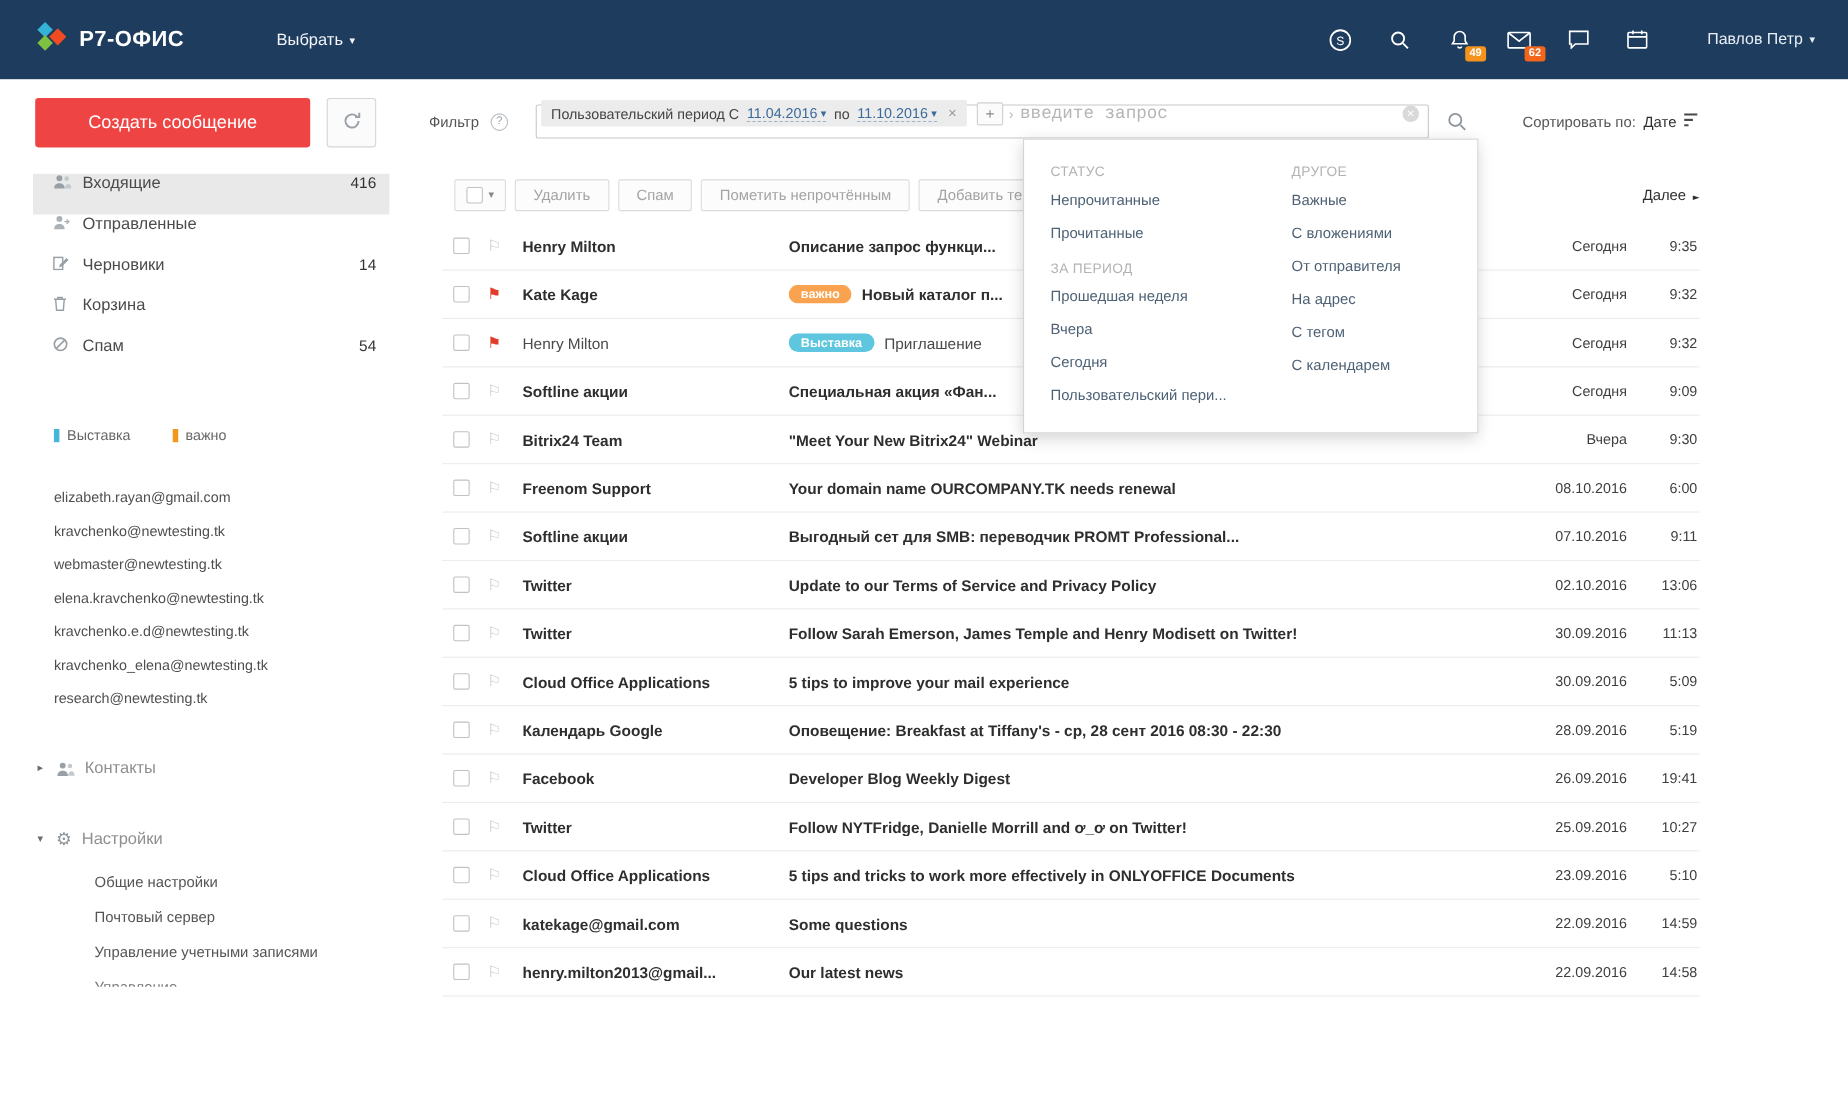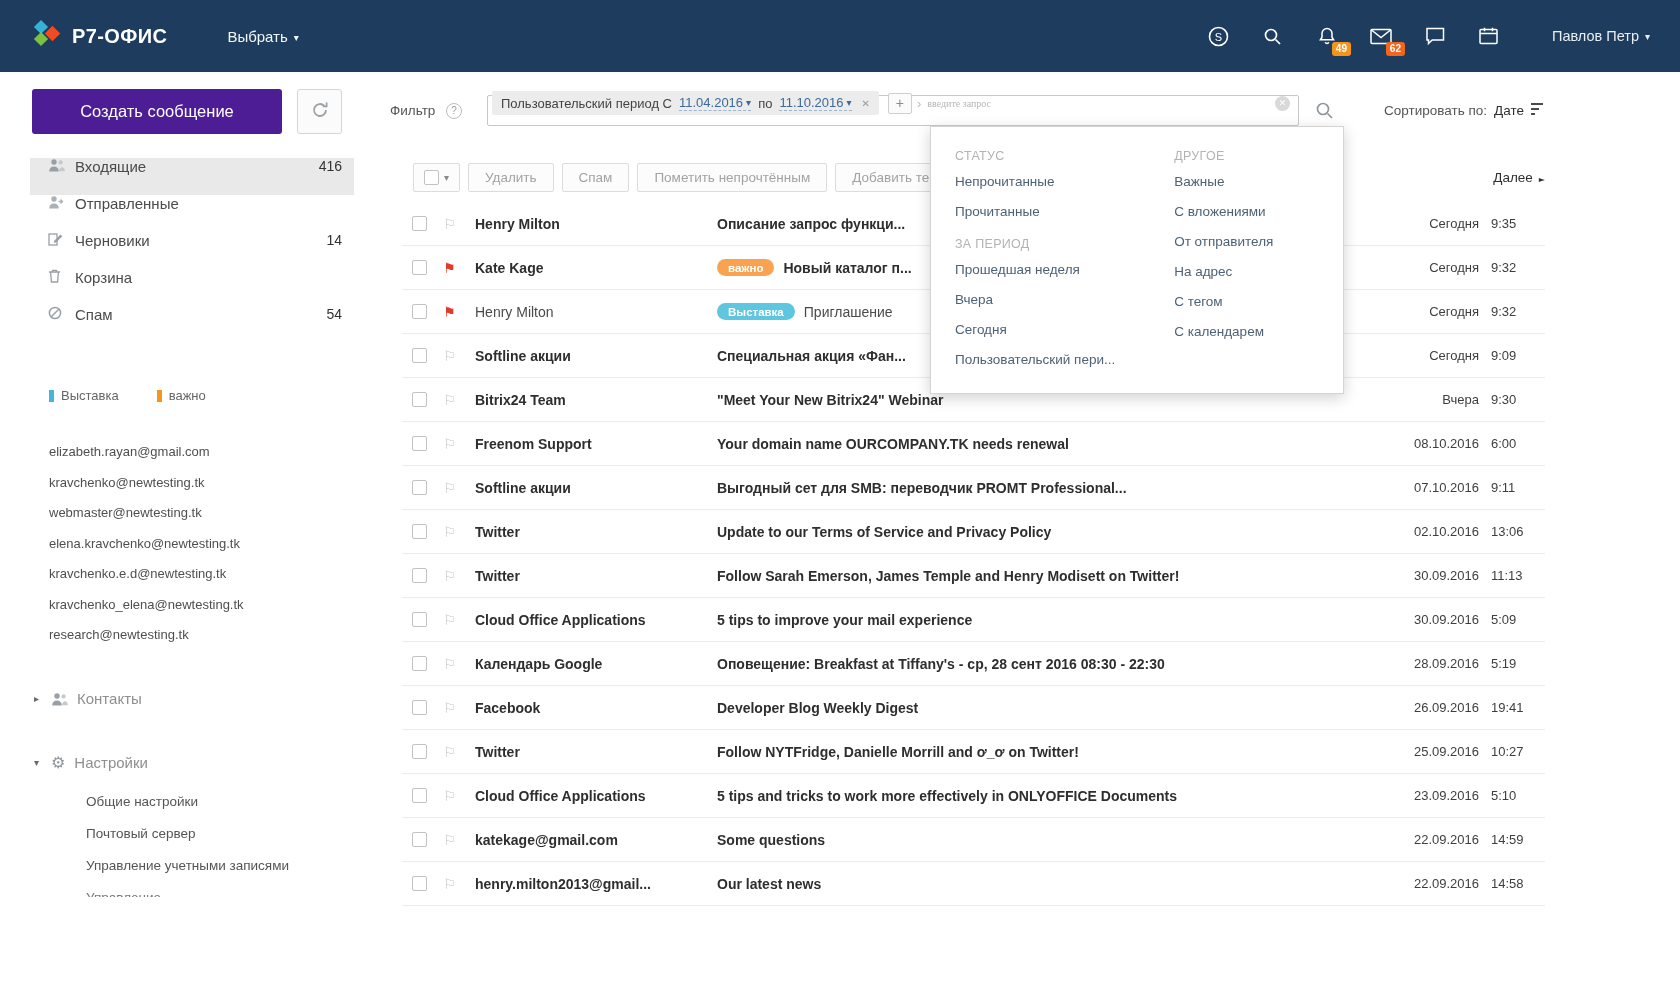--- a/index.html
+++ b/index.html
@@ -3,31 +3,31 @@
 <meta charset="utf-8">
 <style>
   html,body{margin:0;padding:0;background:#fff}
   body{font-family:"Liberation Sans","DejaVu Sans",sans-serif}
   .page{position:relative;width:1680px;height:998px;background:#fff;overflow:hidden}
 
   
   .topbar{position:absolute;left:0;top:0;width:100%;height:72px;background:#1d3c5e;display:flex;align-items:center;padding:0 30px 0 32px;box-sizing:border-box}
   .brand{display:flex;align-items:center;gap:10px;cursor:pointer}
   .brand-name{color:#fff;font-size:20px;font-weight:bold;letter-spacing:.4px}
-  .top-select{color:#f2f5f8;font-size:15px;margin-left:60px;cursor:pointer}
+  .top-select{color:#f2f5f8;font-size:15px;margin-left:84px;cursor:pointer}
   .caret-down::after{content:"▾";font-family:"DejaVu Sans",sans-serif;font-size:10px;margin-left:6px;vertical-align:1px}
   .top-right{margin-left:auto;display:flex;align-items:center;gap:30px}
   .tico{position:relative;display:flex;align-items:center;justify-content:center;width:24px;height:24px;cursor:pointer}
   .badge{position:absolute;right:-12px;bottom:-8px;background:#f6931c;color:#fff;font-size:10px;font-weight:bold;border-radius:3px;padding:2px 4px;line-height:1}
   .badge-mail{background:#f2651a}
   .user{color:#e9eef3;font-size:14.5px;margin-left:21px;cursor:pointer;white-space:nowrap}
 
   
   .compose-row{position:absolute;left:32px;top:89px;display:flex;gap:15px}
-  .compose-btn{width:250px;height:45px;background:#4c1d95;border:none;border-radius:3px;color:#fff;font-size:16.5px;font-family:inherit;cursor:pointer}
+  .compose-btn{width:250px;height:45px;background:#ef4444;border:none;border-radius:3px;color:#fff;font-size:16.5px;font-family:inherit;cursor:pointer}
   .refresh-btn{width:45px;height:45px;background:#fbfbfb;border:1px solid #d5d5d5;border-radius:3px;cursor:pointer;display:flex;align-items:center;justify-content:center}
   .folders{position:absolute;left:30px;top:158px;width:324px}
   .folder{height:37px;display:flex;align-items:flex-start;padding:0 12px 0 18px;font-size:15px;color:#4b4b4b;cursor:pointer}
   .folder.selected{background:#e9e9e9}
   .ficon{width:27px;display:flex;align-items:center}
   .flabel{flex:1}
   .fcount{font-size:14px;color:#333}
   .tag-legend{position:absolute;left:49px;top:388px;display:flex;gap:38px;font-size:13px;color:#666}
   .tag-item{display:flex;align-items:center;gap:7px;cursor:pointer}
   .tag-swatch{width:5px;height:12px;display:inline-block}
@@ -53,21 +53,21 @@
   .help-badge::after{content:"?"}
   .filter-box{position:absolute;left:97px;top:0;width:812px;height:31px;border:1px solid #c8c8c8;border-radius:2px;background:#fff;display:flex;align-items:center;padding:0 8px 15px 4px;box-sizing:border-box}
   .filter-chip{display:flex;align-items:center;gap:7px;background:#ececec;border-radius:2px;height:24px;padding:0 9px;font-size:13px;color:#444;white-space:nowrap;cursor:pointer}
   .chip-date{color:#3b6a9b;border-bottom:1px dashed #9cb4cc;cursor:pointer}
   .chip-date.caret-down::after{color:#3b6a9b;margin-left:3px}
   .chip-remove{color:#999;font-size:10px;margin-left:3px;cursor:pointer}
   .chip-remove::after{content:"✕"}
   .add-filter{margin-left:9px;width:24px;height:21px;border:1px solid #cfcfcf;border-radius:2px;background:#fbfbfb;color:#8a8a8a;font-size:14px;line-height:1;cursor:pointer;font-family:inherit;padding:0}
   .mini-chev{color:#bbb;font-size:13px;margin:0 4px 0 5px}
   .mini-chev::after{content:"›"}
-  .query-input{flex:1;border:none;outline:none;font-family:Liberation Serif, serif;font-size:10px;color:#333;background:transparent;min-width:40px}
+  .query-input{flex:1;border:none;outline:none;font-family:Liberation Mono, monospace;font-size:16px;color:#333;background:transparent;min-width:40px}
   .query-input::placeholder{color:#b5b5b5}
   .clear-circle{width:15px;height:15px;border-radius:50%;background:#d9d9d9;color:#fff;font-size:9px;text-align:center;line-height:15px;cursor:pointer;flex:none}
   .clear-circle::after{content:"✕"}
   .search-btn{position:absolute;left:925px;top:6px;cursor:pointer}
   .sort{position:absolute;right:0;top:8px;display:flex;align-items:center;gap:7px;font-size:13.5px;cursor:pointer}
   .sort-label{color:#555}
   .sort-value{color:#2f2f2f}
 
   .toolbar{position:absolute;left:23px;right:0;top:100px;height:30px;display:flex;align-items:center;gap:8px}
   .check-combo{width:47px;height:29px;border:1px solid #dcdcdc;background:#fcfcfc;border-radius:2px;display:flex;align-items:center;justify-content:center;gap:5px;cursor:pointer;box-sizing:border-box}
@@ -79,21 +79,21 @@
 
   .email-list{position:absolute;left:12px;right:0;top:140px}
   .email-row{height:43px;border-bottom:1px solid #ececec;display:flex;align-items:center;padding:0 2px 0 10px;cursor:pointer}
   .flag{font-family:"DejaVu Sans",sans-serif;font-size:14px;color:#c4cacf;width:17px;margin-left:16px;flex:none}
   .flag.flagged{color:#e13b2a}
   .sender{margin-left:15px;width:242px;flex:none;font-size:14px;color:#4a4a4a;white-space:nowrap;overflow:hidden}
   .subject{flex:1;font-size:14px;color:#4a4a4a;white-space:nowrap;overflow:hidden;display:flex;align-items:center}
   .unread .sender,.unread .subject-text{font-weight:bold;color:#2e2e2e}
   .chip{display:inline-block;padding:2.5px 11px;border-radius:11px;color:#fff;font-size:11.5px;margin-right:9px;font-weight:bold;flex:none}
   .edate{width:90px;flex:none;text-align:right;font-size:13px;color:#3e3e3e}
-  .etime{width:52px;flex:none;font-size:13px;color:#3e3e3e;margin-left:12px}
+  .etime{width:52px;flex:none;text-align:right;font-size:13px;color:#3e3e3e;margin-left:12px}
 
   
   .filter-dropdown{position:absolute;left:540px;top:64px;width:414px;background:#fff;border:1px solid #d4d4d4;box-shadow:0 4px 14px rgba(0,0,0,.18);z-index:30;display:flex;padding:12px 15px 18px 24px;box-sizing:border-box}
   .fd-col{width:228px}
   .fd-col:last-child{width:160px}
   .fd-title{margin:10px 0 4px;color:#b3b3b3;font-size:12.5px;letter-spacing:.3px}
   .fd-item{line-height:30px;color:#4e6275;font-size:13.5px;cursor:pointer;white-space:nowrap}
 </style>
 </head>
 <body>

